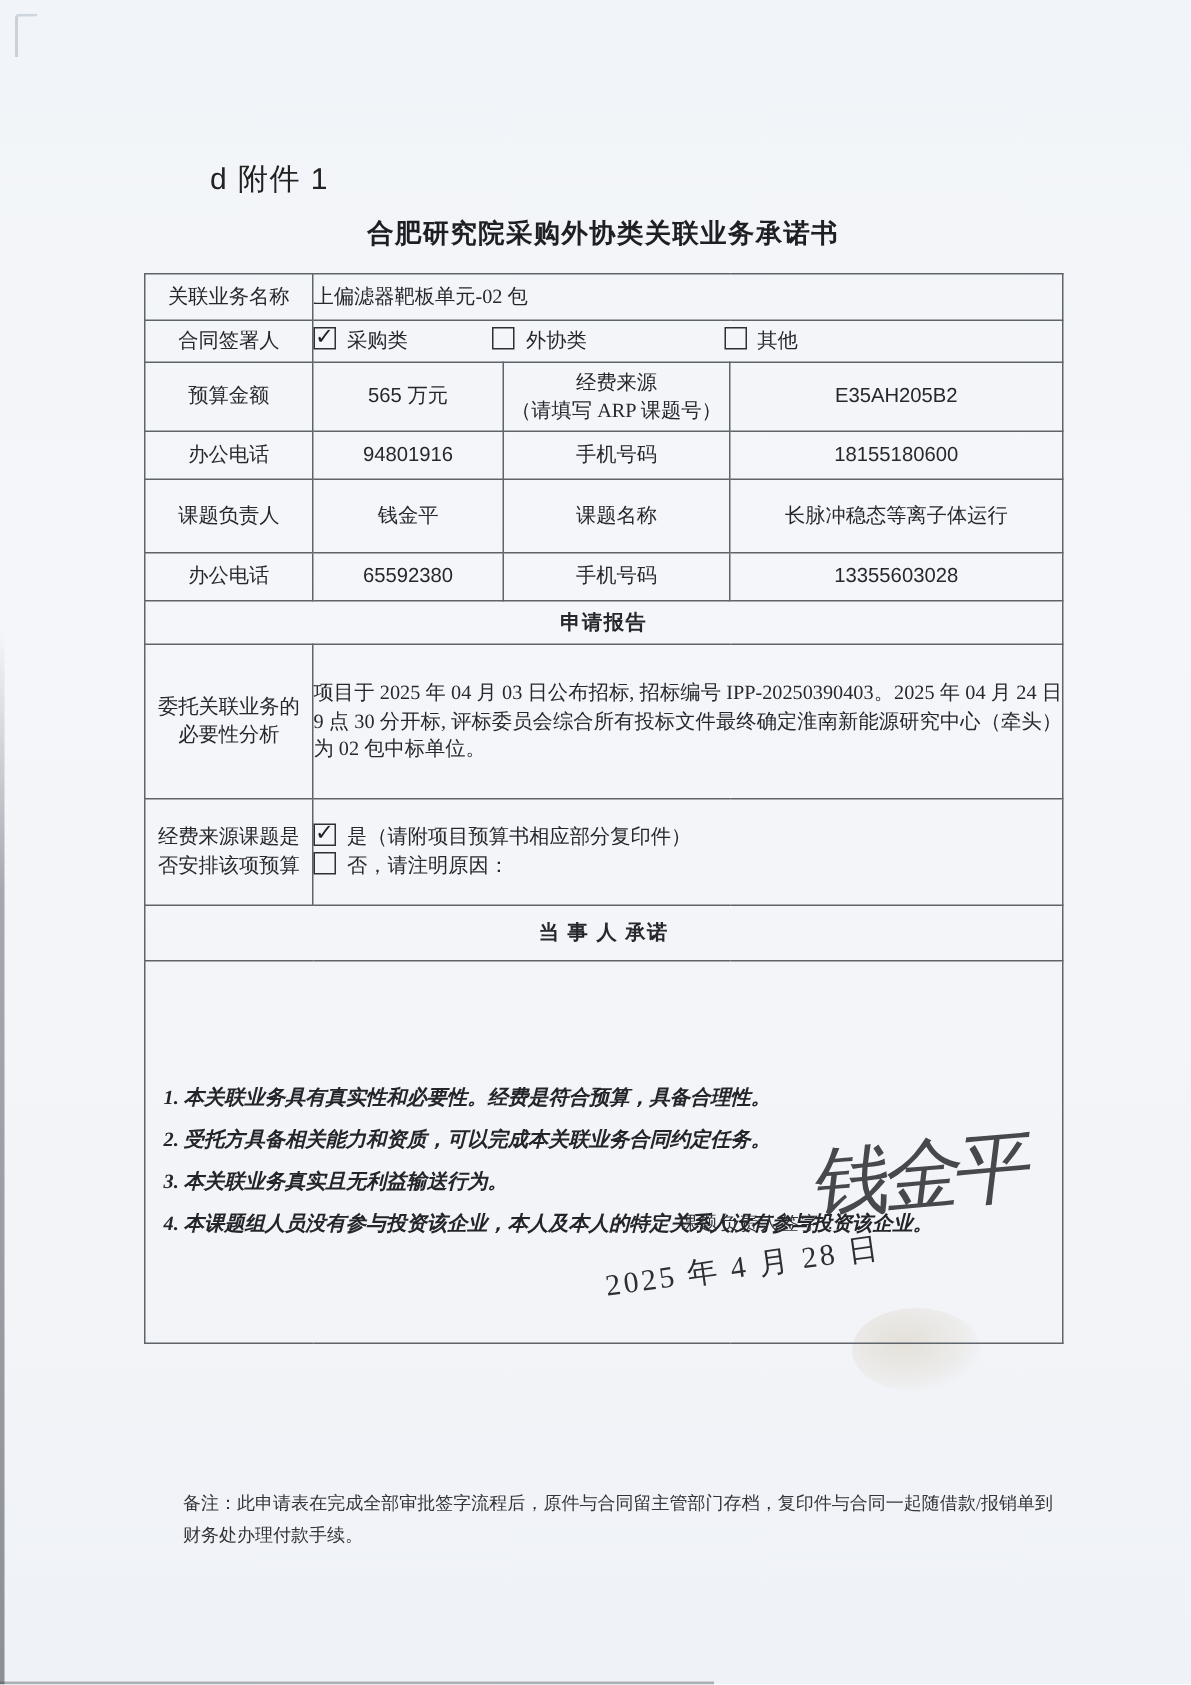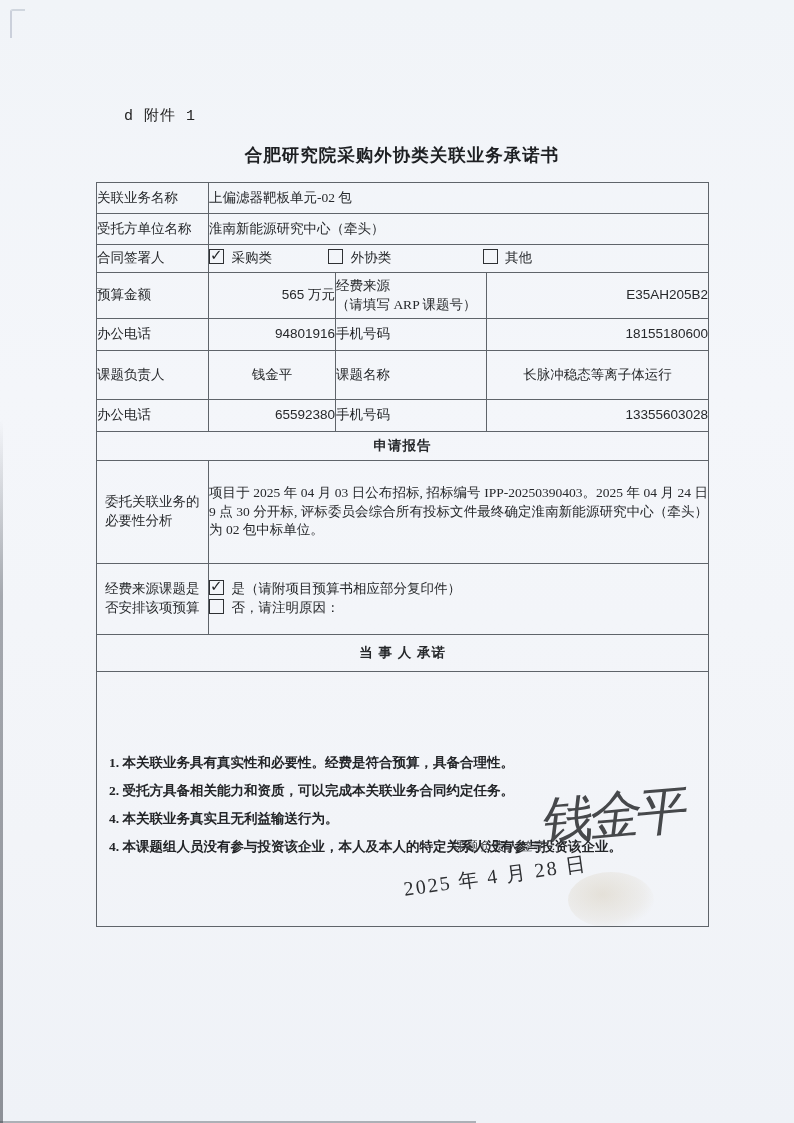--- a/index.html
+++ b/index.html
@@ -9,31 +9,31 @@
     color:#26282b;}
   
   .corner-crease{position:absolute;left:10px;top:9px;width:13px;height:27px;
     border-left:2px solid #c7cdd8;border-top:2px solid #cdd3dc;border-radius:3px 0 0 0;opacity:.9;}
   .left-edge-shadow{position:absolute;left:0;top:420px;bottom:0;width:3px;
     background:linear-gradient(to bottom,rgba(80,86,96,0) 0%,rgba(70,75,85,.45) 25%,rgba(60,64,72,.55) 100%);}
   .bottom-edge-shadow{position:absolute;left:0;bottom:0;width:60%;height:2px;background:rgba(64,68,76,.38);}
   .stain{position:absolute;left:568px;top:872px;width:86px;height:56px;border-radius:50%;
     background:radial-gradient(ellipse at 40% 40%,rgba(176,148,92,.20),rgba(176,148,92,.08) 55%,rgba(176,148,92,0) 75%);}
 
-  .attach{position:absolute;left:124px;top:106px;font-family:Liberation Mono, monospace;
-    font-size:15px;color:#222;letter-spacing:1px;}
+  .attach{position:absolute;left:140px;top:106px;font-family:Liberation Sans, sans-serif;
+    font-size:20px;color:#222;letter-spacing:1px;}
   .doc-title{position:absolute;left:96px;top:143px;width:612px;text-align:center;
     font-family:"Liberation Sans","DejaVu Sans",sans-serif;font-weight:700;font-size:17.5px;
     color:#1d1f22;letter-spacing:1px;}
 
   table.form{position:absolute;left:96px;top:182px;width:612px;border-collapse:collapse;table-layout:fixed;}
   table.form td{border:1px solid #5f646a;padding:0;font-size:13.5px;color:#26282b;line-height:1.4;
     vertical-align:middle;}
-  td.lab{}
-  td.val{text-align:right;font-family:"Liberation Sans","DejaVu Sans",sans-serif;font-size:13.5px;}
+  td.lab{text-align:center;}
+  td.val{text-align:center;font-family:"Liberation Sans","DejaVu Sans",sans-serif;font-size:13.5px;}
   td.val-serif{text-align:center;}
   td.left{text-align:left;padding-left:14px;}
   .r1 td{height:30px;} .r2 td{height:30px;} .r3 td{height:27px;} .r4 td{height:45px;}
   .r5 td{height:29px;} .r6 td{height:31px;} .r7 td{height:48px;margin-top:39px;} .r8 td{height:31px;}
   .r9 td{height:28px;margin-top:38px;} .r10 td{height:90px;} .r11 td{height:62px;} .r12 td{height:36px;margin-left:28px;}
   .r13 td{height:254px;vertical-align:top;}
   .sec-head{text-align:center;font-family:"Liberation Sans","DejaVu Sans",sans-serif;
     font-weight:700;font-size:15px;letter-spacing:1px;color:#1e2023;}
   .two-line{line-height:19px;font-size:13px;}
   .necessity{padding:7px 11px 6px 11px;text-align:justify;line-height:21px;font-size:13.5px;vertical-align:top;}
@@ -41,21 +41,21 @@
 
   .cb-row{padding-left:6px;text-align:left;}
   .cb-item{display:inline-block;white-space:nowrap;}
   .cb{display:inline-block;width:13px;height:13px;border:1.5px solid #2e3033;position:relative;
     vertical-align:-2px;margin-right:4px;background:transparent;}
   .cb .mark{position:absolute;left:0px;top:-5px;font-size:15px;font-weight:700;color:#1d1f22;
     font-family:"DejaVu Sans",sans-serif;}
   .gap1{margin-left:53px;} .gap2{margin-left:88px;}
 
   .commit-cell{position:relative;}
-  .commit-list{padding:12px 12px 0 12px;}
+  .commit-list{padding:12px 12px 0 12px;font-style:italic;}
   .commit-item{font-weight:600;font-size:13.5px;line-height:28px;color:#232528;text-align:left;}
 
   .sig-label{position:absolute;left:356px;top:166px;font-size:12px;letter-spacing:1.5px;color:#2a2c2f;}
   .sig-name{position:absolute;left:446px;top:118px;font-size:52px;color:#2f3134;white-space:nowrap;
     transform:rotate(-5deg) skewX(-12deg);letter-spacing:-5px;opacity:.88;z-index:3;line-height:1;}
   .sig-date{position:absolute;left:306px;top:190px;font-size:20px;color:#2c2e31;white-space:nowrap;
     transform:rotate(-8deg);letter-spacing:2px;z-index:3;}
 
   .footnote{position:absolute;left:122px;top:992px;width:580px;font-size:12px;line-height:20.5px;
     color:#323437;text-align:justify;}
@@ -80,24 +80,20 @@
         <col style="width:151px">
         <col style="width:222px">
       </colgroup>
 
     <tbody>
         <tr class="r1">
       <td class="lab">关联业务名称</td>
       <td class="left" colspan="3">上偏滤器靶板单元-02 包</td>
     </tr>
 
-    <tr class="r2">
-      <td class="lab">受托方单位名称</td>
-      <td class="left" colspan="3">淮南新能源研究中心（牵头）</td>
-    </tr>
 
     <tr class="r3">
       <td class="lab">合同签署人</td>
       <td class="cb-row" colspan="3">
         <span class="cb-item">
           <span class="cb"><span class="mark">✓</span></span>
           <span>采购类</span>
         </span>
         <span class="cb-item gap1">
           <span class="cb"><span class="mark"></span></span>
@@ -167,25 +163,26 @@
 
     <tr class="r12">
       <td class="sec-head" colspan="4">当 事 人 承诺</td>
     </tr>
 
     <tr class="r13">
       <td class="commit-cell" colspan="4">
         <div class="commit-list">
           <div class="commit-item">1. 本关联业务具有真实性和必要性。经费是符合预算，具备合理性。</div>
           <div class="commit-item">2. 受托方具备相关能力和资质，可以完成本关联业务合同约定任务。</div>
-          <div class="commit-item">4. 本关联业务真实且无利益输送行为。</div>
+          <div class="commit-item">3. 本关联业务真实且无利益输送行为。</div>
           <div class="commit-item">4. 本课题组人员没有参与投资该企业，本人及本人的特定关系人没有参与投资该企业。</div>
         </div>
         <div class="sig-label">课题负责人签字：</div>
         <div class="sig-name">钱金平</div>
         <div class="sig-date">2025 年 4 月 28 日</div>
       </td>
     </tr>
   </tbody>
     </table>
 
+  <div class="footnote">备注：此申请表在完成全部审批签字流程后，原件与合同留主管部门存档，复印件与合同一起随借款/报销单到财务处办理付款手续。</div>
 
 </div>
 
 </body></html>

